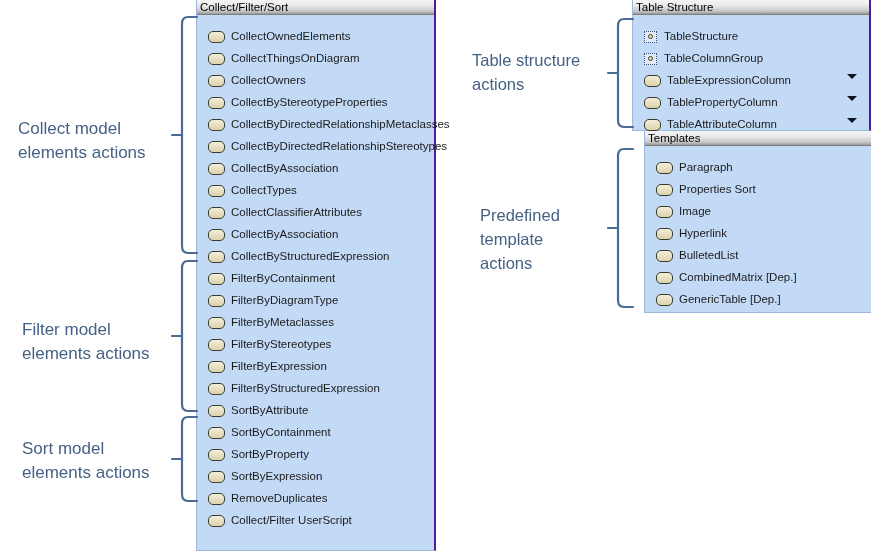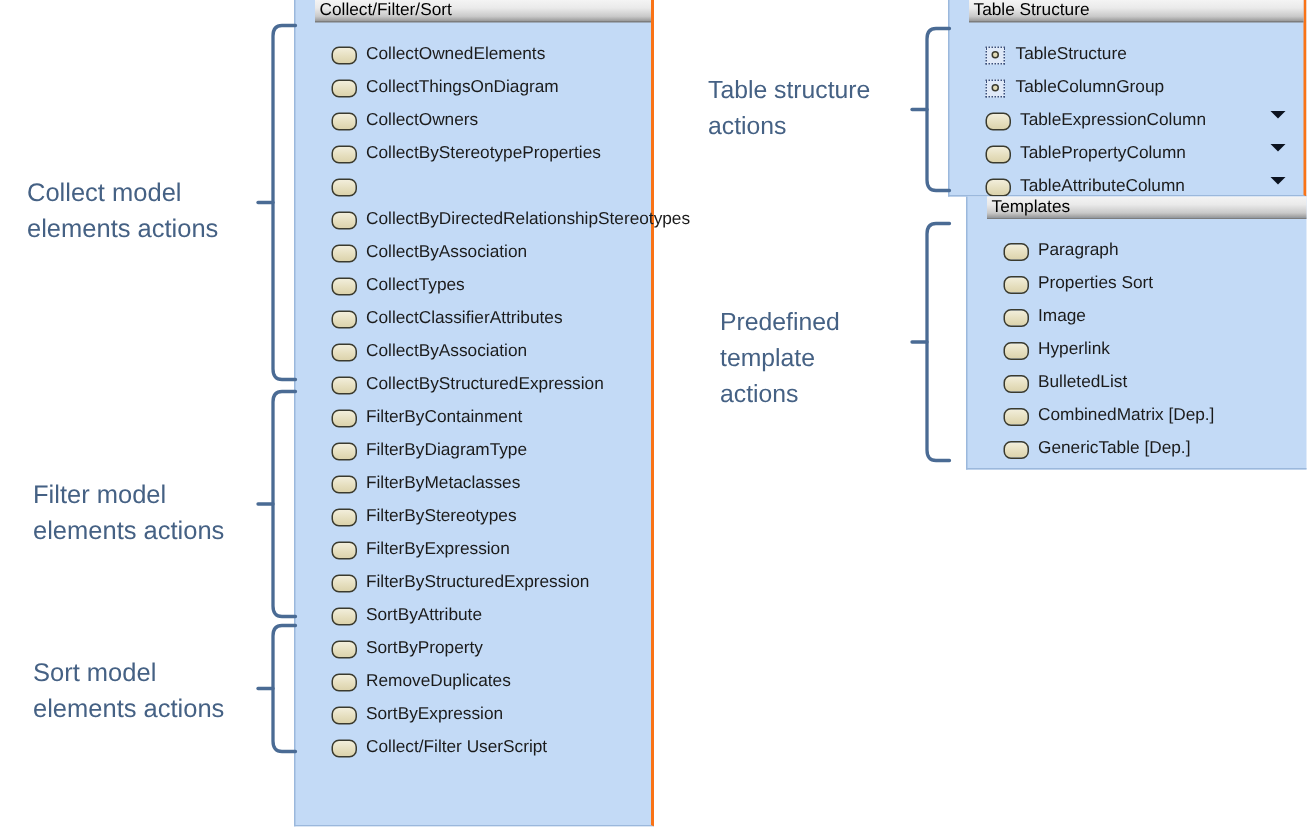--- a/index.html
+++ b/index.html
@@ -14,24 +14,23 @@
     overflow: hidden;
     font-family: "Liberation Sans", sans-serif;
     -webkit-font-smoothing: antialiased;
   }
 
   
   .panel {
     position: absolute;
     background: #c3daf6;
     border-left: 1px solid #9bb8dc;
-    border-right: 2px solid #f97316;
+    border-right: 2px solid #4c1d95;
     border-bottom: 1px solid #9bb8dc;
     box-sizing: border-box;
-    padding-left: 13px;
   }
   .panel-header {
     height: 15px;
     background: linear-gradient(to bottom, #f4f4f4 0%, #eaeaea 38%, #c9c9c9 78%, #9a9a9a 100%);
     border-bottom: 1px solid #7d7d7d;
     font-size: 11.5px;
     color: #000000;
     line-height: 15px;
     padding-left: 3px;
     box-sizing: border-box;
@@ -141,20 +140,21 @@
       <div class="item">
         <span class="icon-pill"></span>
         <span class="item-label">CollectOwners</span>
       </div>
       <div class="item">
         <span class="icon-pill"></span>
         <span class="item-label">CollectByStereotypeProperties</span>
       </div>
       <div class="item">
         <span class="icon-pill"></span>
+        <span class="item-label">CollectByDirectedRelationshipMetaclasses</span>
       </div>
       <div class="item">
         <span class="icon-pill"></span>
         <span class="item-label">CollectByDirectedRelationshipStereotypes</span>
       </div>
       <div class="item">
         <span class="icon-pill"></span>
         <span class="item-label">CollectByAssociation</span>
       </div>
       <div class="item">
@@ -196,29 +196,33 @@
       <div class="item">
         <span class="icon-pill"></span>
         <span class="item-label">FilterByStructuredExpression</span>
       </div>
       <div class="item">
         <span class="icon-pill"></span>
         <span class="item-label">SortByAttribute</span>
       </div>
       <div class="item">
         <span class="icon-pill"></span>
+        <span class="item-label">SortByContainment</span>
+      </div>
+      <div class="item">
+        <span class="icon-pill"></span>
         <span class="item-label">SortByProperty</span>
       </div>
       <div class="item">
         <span class="icon-pill"></span>
+        <span class="item-label">SortByExpression</span>
+      </div>
+      <div class="item">
+        <span class="icon-pill"></span>
         <span class="item-label">RemoveDuplicates</span>
-      </div>
-      <div class="item">
-        <span class="icon-pill"></span>
-        <span class="item-label">SortByExpression</span>
       </div>
       <div class="item">
         <span class="icon-pill"></span>
         <span class="item-label">Collect/Filter UserScript</span>
       </div>
     </div>
 </div>
 
 <div class="panel" id="panel-ts" style="left:632px; top:0px; width:239px; height:131px;">
   <div class="panel-header">Table Structure</div>

